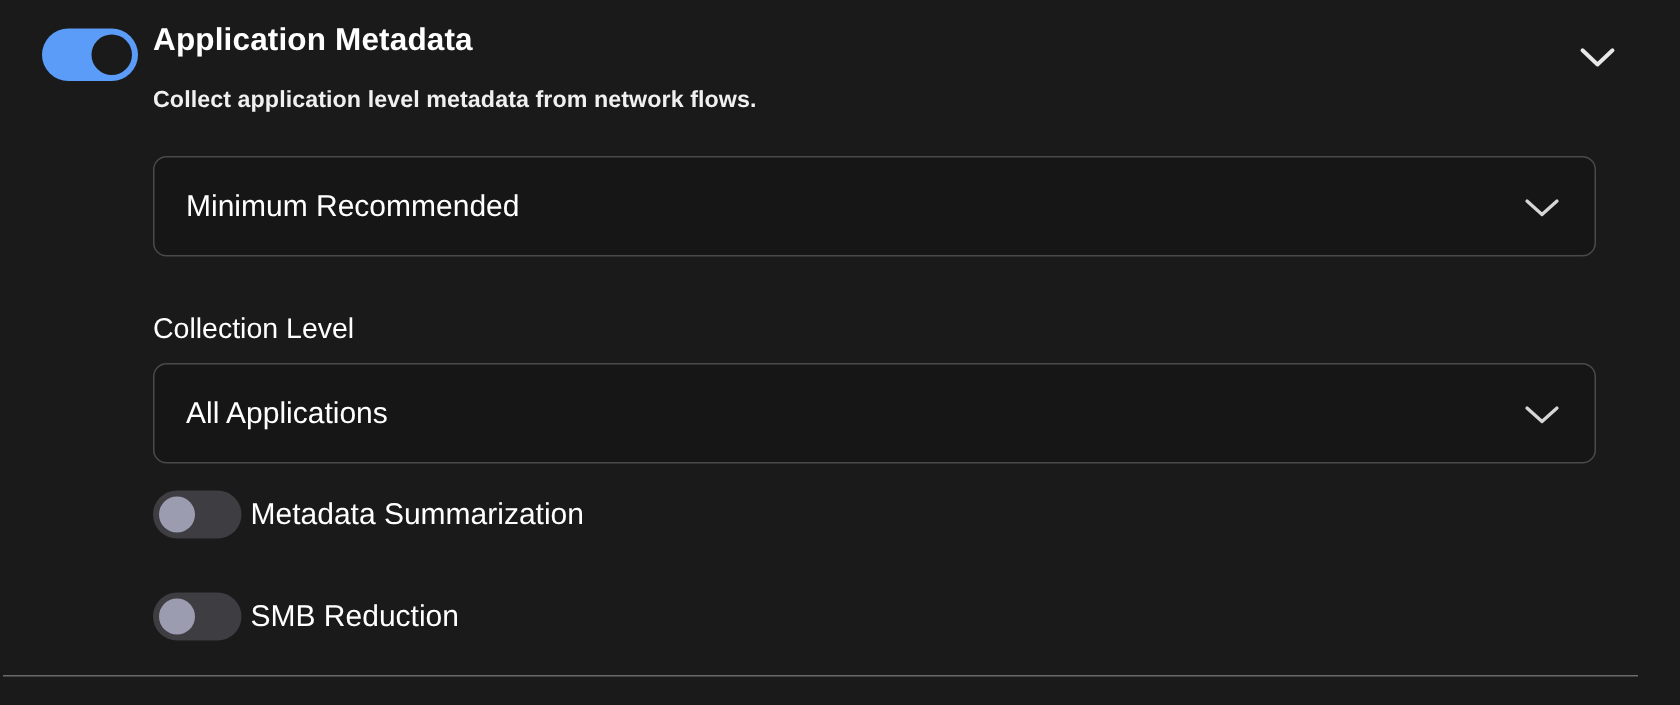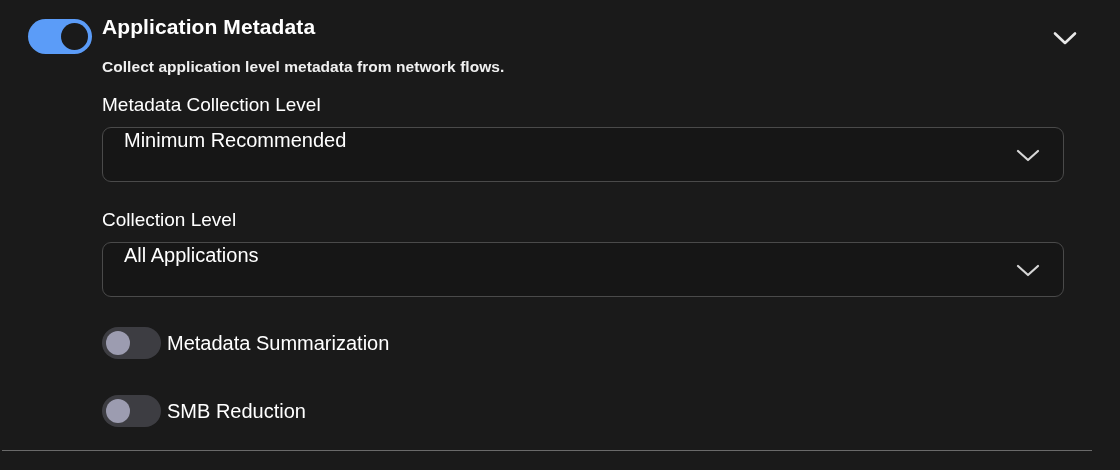--- a/index.html
+++ b/index.html
@@ -87,26 +87,27 @@
   }
   .field-label {
     font-size: 19px;
     font-weight: normal;
     color: #ffffff;
     line-height: 23px;
   }
   .select-box {
     position: relative;
     margin-top: 11px;
-    height: 55px;
+    height: 67px;
     box-sizing: border-box;
     border: 1px solid #4a4a4a;
     border-radius: 9px;
     background: #161616;
     display: flex;
+    align-items: center;
     cursor: pointer;
   }
   .select-value {
     font-size: 20px;
     color: #ffffff;
     padding-left: 21px;
     line-height: 24px;
   }
   .select-chevron {
     position: absolute;
@@ -177,21 +178,20 @@
     </div>
 
     <div class="collapse-chevron">
       <svg width="26" height="20" viewBox="0 0 26 20" fill="none">
         <path d="M3 5.5 L13 15 L23 5.5" stroke="#e8e8e8" stroke-width="2.6" stroke-linecap="round" stroke-linejoin="round"></path>
       </svg>
     </div>
   </div>
 
   <div class="field-group" style="top:93px;">
-    <div class="field-label">Metadata Collection Level</div>
     <div class="select-box">
       <span class="select-value">Minimum Recommended</span>
       <span class="select-chevron">
         <svg width="26" height="17" viewBox="0 0 26 17" fill="none">
           <path d="M3 4 L13 13 L23 4" stroke="#d6d6d6" stroke-width="2.2" stroke-linecap="round" stroke-linejoin="round"></path>
         </svg>
       </span>
     </div>
   </div>
 

